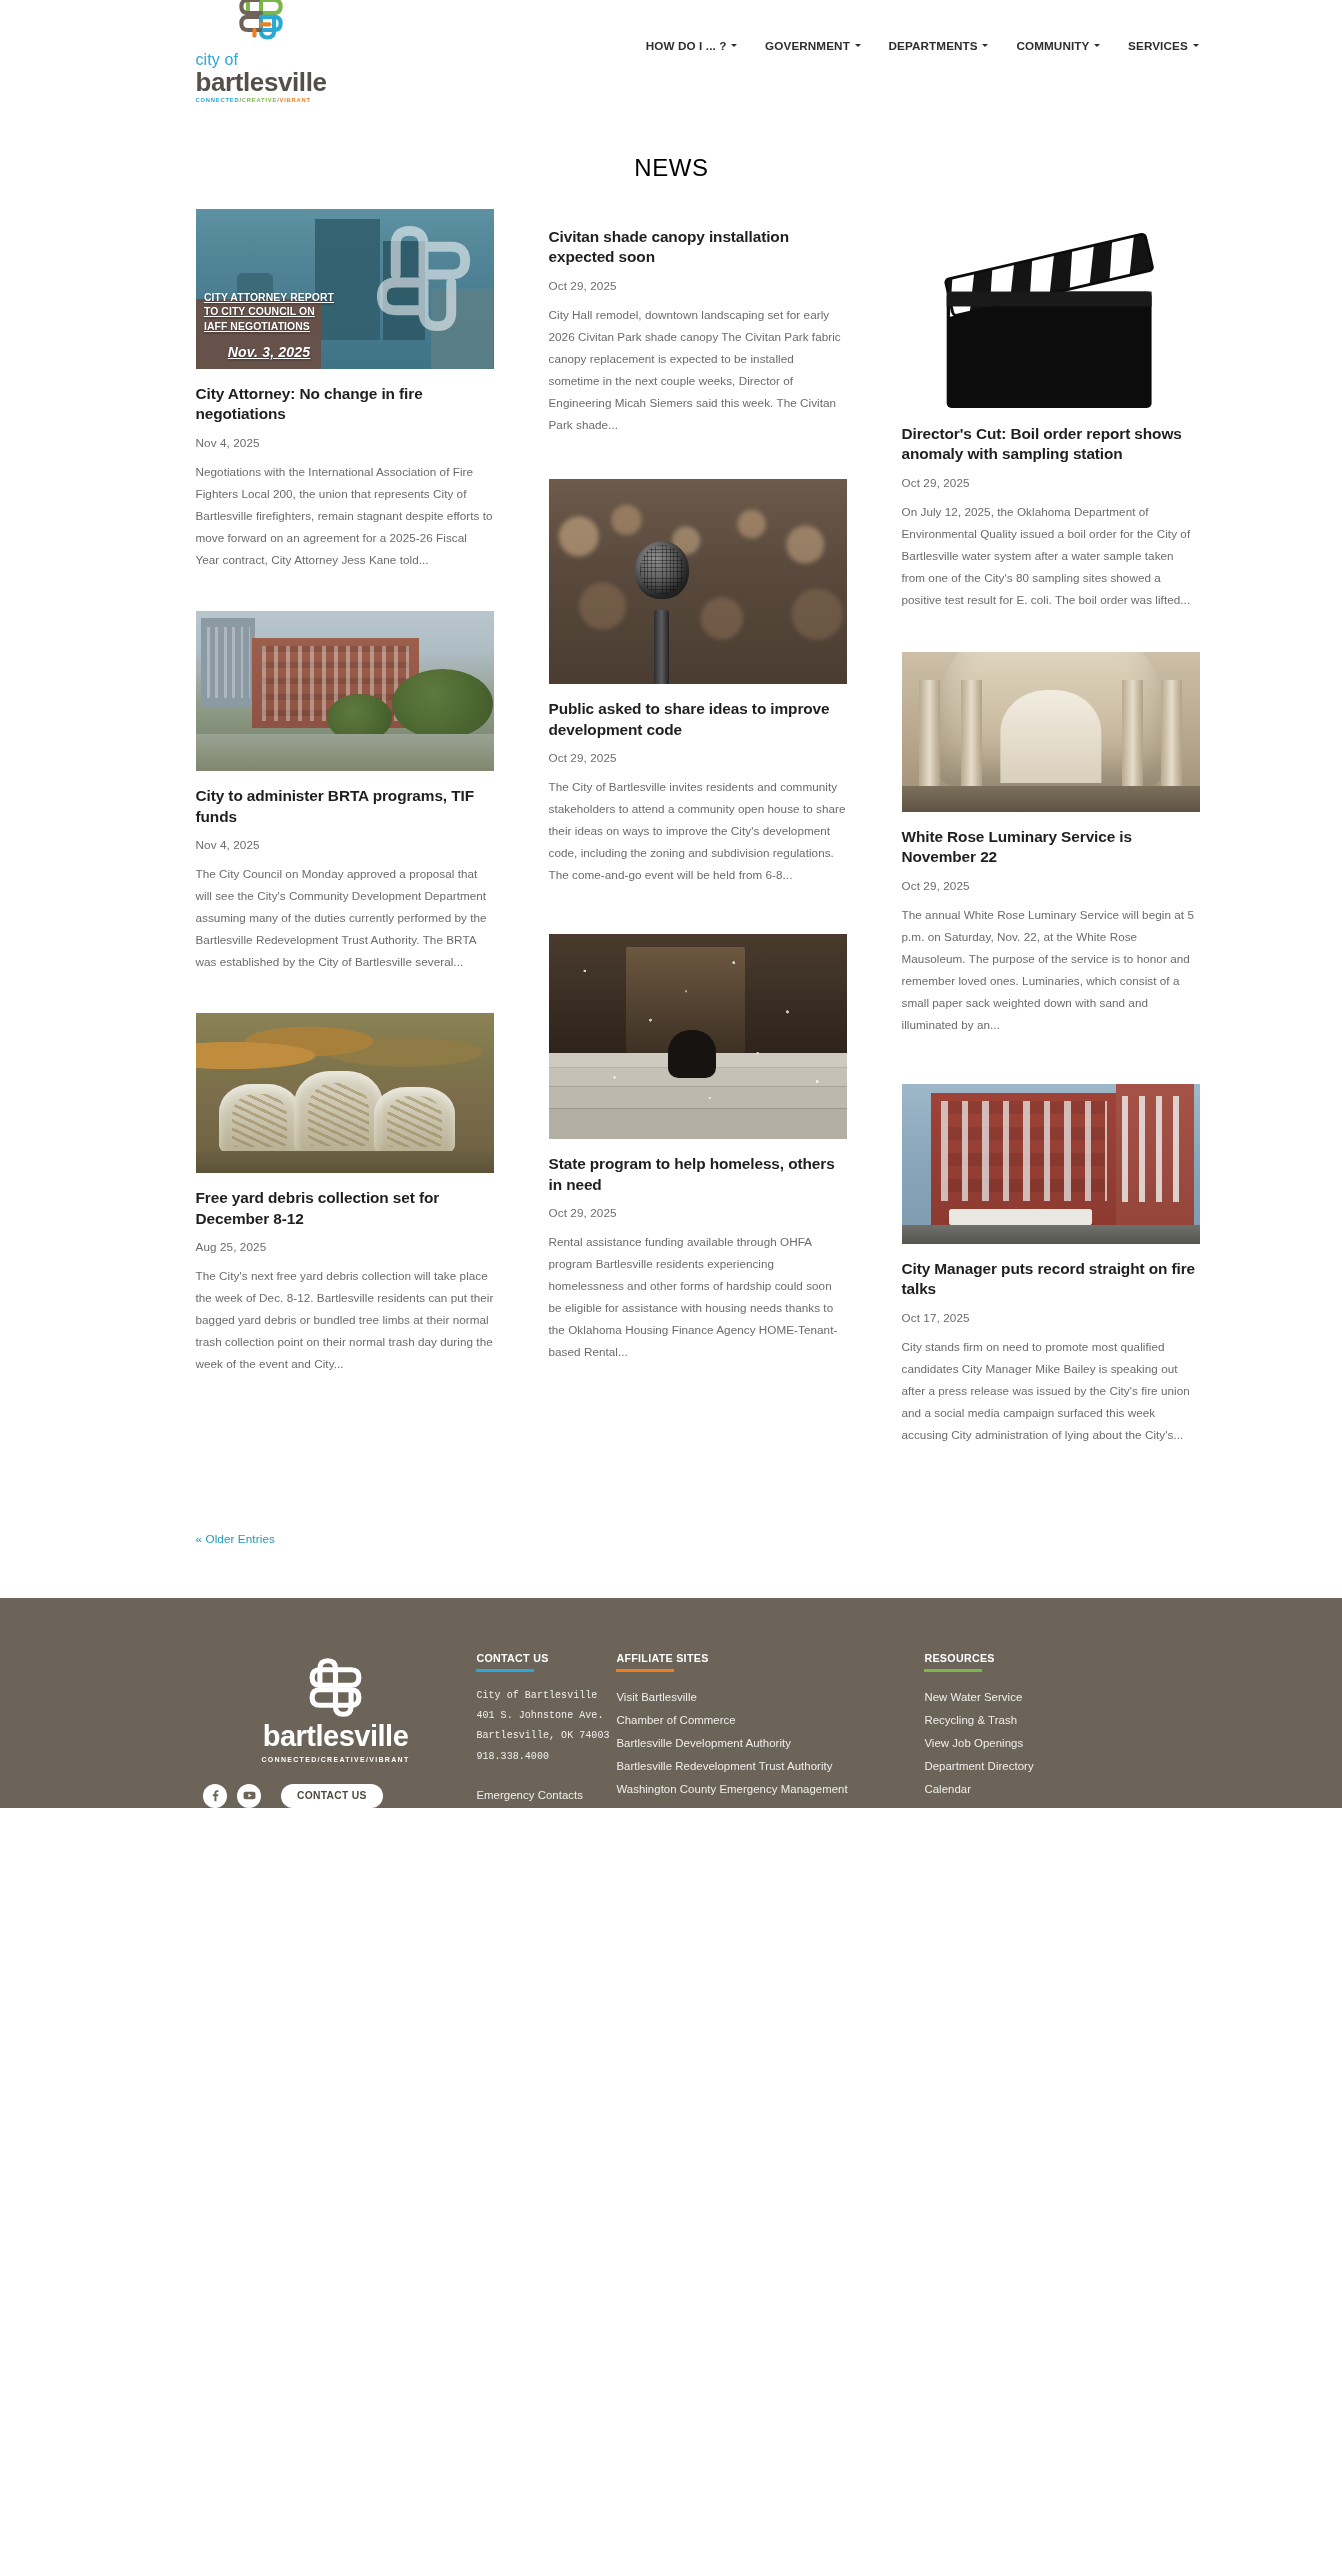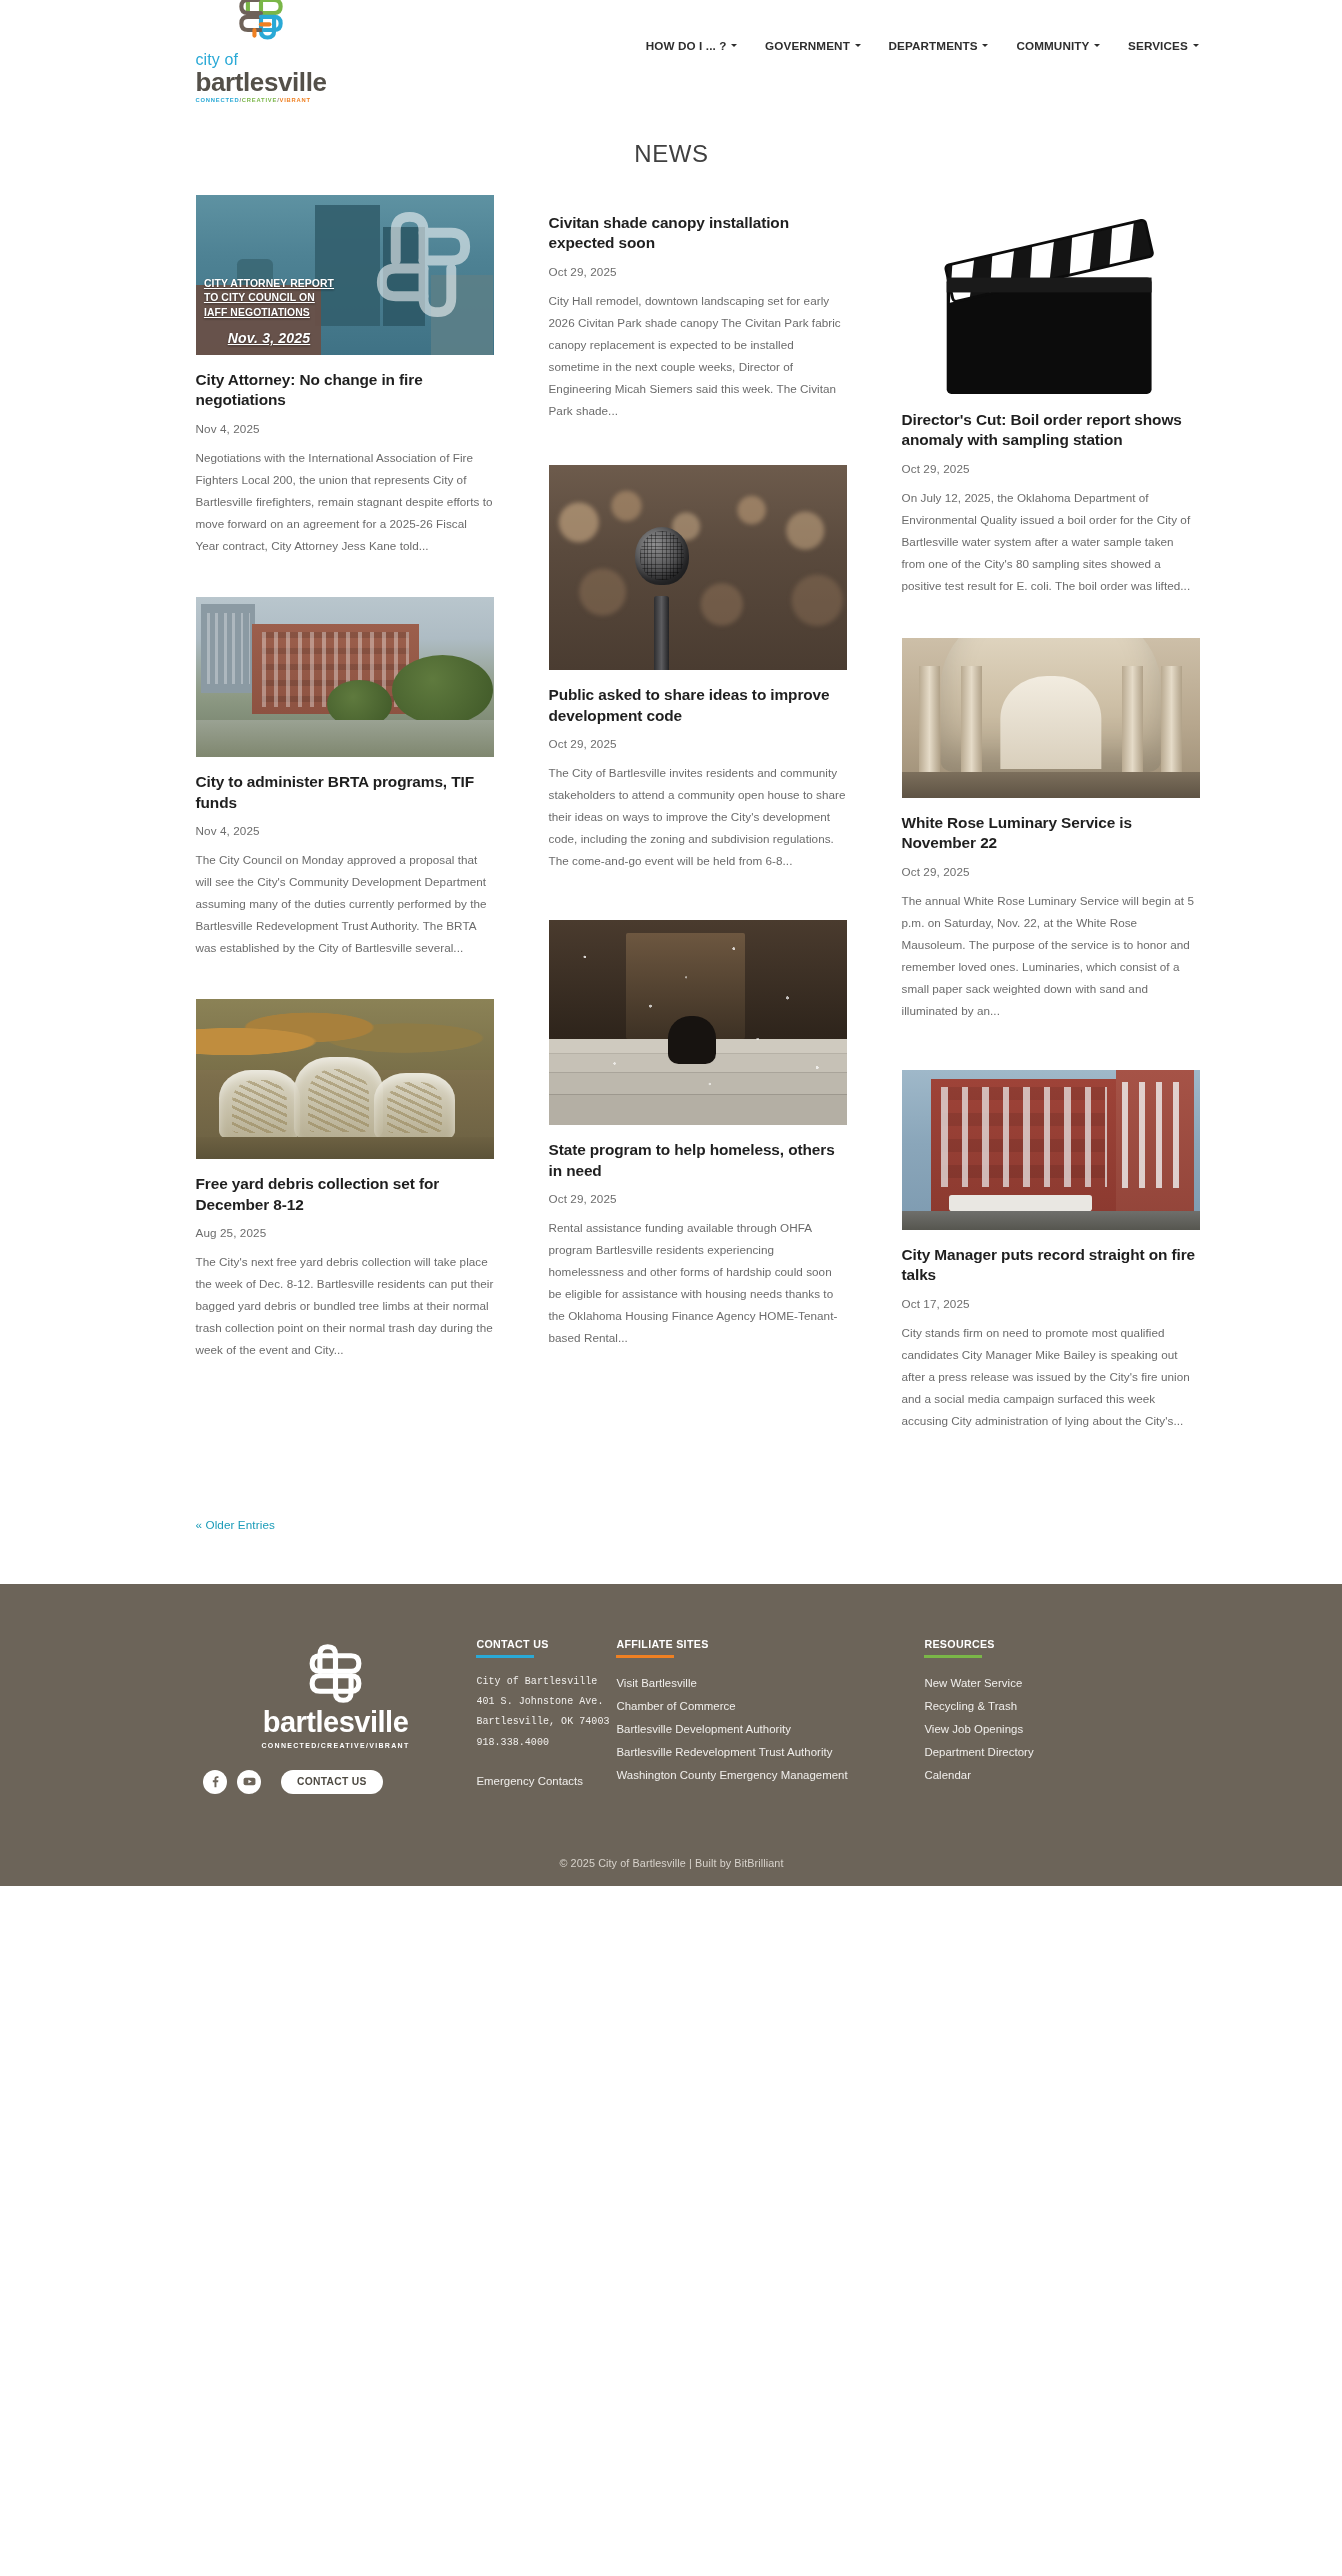--- a/index.html
+++ b/index.html
@@ -77,23 +77,23 @@
     border-top: 3.9px solid #2e2e2e;
     display: inline-block;
     margin-top: 1.9px;
   }
 
   
   .page-title {
     text-align: center;
     font-size: 24px;
     font-weight: 400;
-    color: #404040;
+    color: #000000;
     letter-spacing: 0.6px;
-    margin-top: 50px;
+    margin-top: 64px;
   }
 
   
   .news-wrap {
     width: 1054px;
     margin: 0 auto;
     padding-left: 51px;
   }
   .news-grid {
     margin-top: 27px;
@@ -793,15 +793,14 @@
       <div class="heading-rule rule-green"></div>
       <a class="footer-link">New Water Service</a>
       <a class="footer-link">Recycling &amp; Trash</a>
       <a class="footer-link">View Job Openings</a>
       <a class="footer-link">Department Directory</a>
       <a class="footer-link">Calendar</a>
     </div>
 
   </div>
 
-  <div class="footer-bottom">© 2025 City of Bartlesville | Built by BitBrilliant</div>
 </footer>
 
 
 </body></html>

